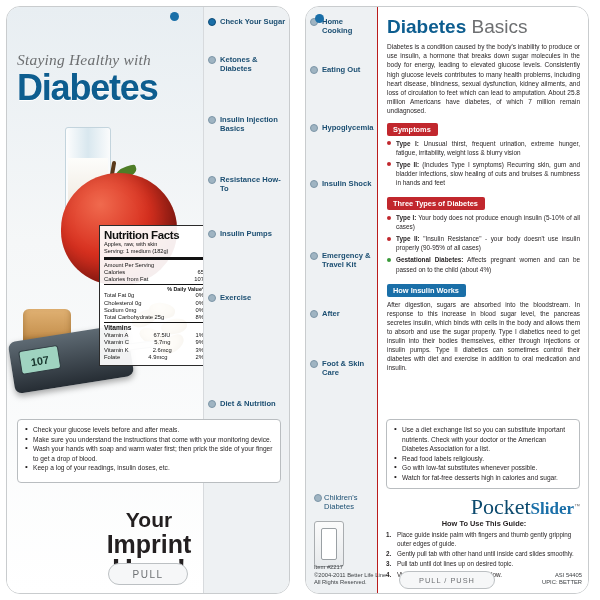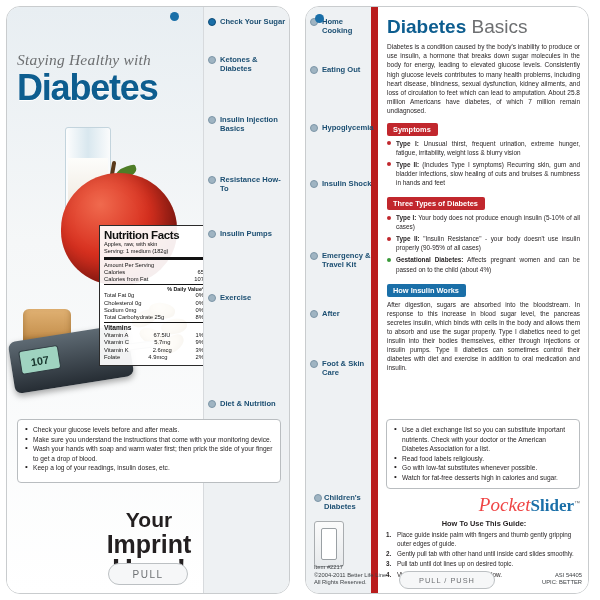--- a/index.html
+++ b/index.html
@@ -247,21 +247,21 @@
     text-align: center;
     line-height: 21px;
   }
 
   
   .rtab-col {
     position: absolute;
     left: 0; top: 0;
     width: 72px; height: 100%;
     background: #eef1f3;
-    border-right: 7px solid #b91c1c;
+    border-right: 1px solid #b91c1c;
   }
   .rtab-item {
     position: absolute;
     left: 0; width: 72px;
     padding-left: 16px; padding-right: 3px;
     font-size: 7.6px; line-height: 9.4px;
     color: #1c4f72; font-weight: bold;
   }
   .rtab-dot {
     position: absolute; left: 4px; top: 1px;
@@ -322,30 +322,30 @@
     background: #ffffff;
     padding: 5px 6px;
   }
 
   .pocketslider {
     position: absolute;
     left: 80px; top: 487px;
     width: 194px;
     text-align: right;
   }
-  .ps-a { font-size: 19px; color: #ef4444; font-family: "Liberation Serif", serif; font-style: italic; }
+  .ps-a { font-size: 22px; color: #0c4a6e; font-family: "Liberation Serif", serif; }
   .ps-b { font-size: 17px; font-weight: bold; color: #1a6fa8; font-family: "Liberation Serif", serif; }
   .ps-tm { font-size: 6px; vertical-align: super; color: #6d6f71; }
 
   .childtab {
     position: absolute;
     left: 6px; top: 486px;
     width: 66px;
     font-size: 7.6px; line-height: 9.4px;
-    color: #1c4f72; font-weight: bold;
+    color: #1c4f72; font-weight: normal;
     padding-left: 12px;
   }
   .howto {
     position: absolute;
     left: 80px; top: 512px;
     width: 196px;
   }
   .howto-h {
     font-size: 7.4px; font-weight: bold; color: #231f20;
     text-align: center; margin-bottom: 3px;

